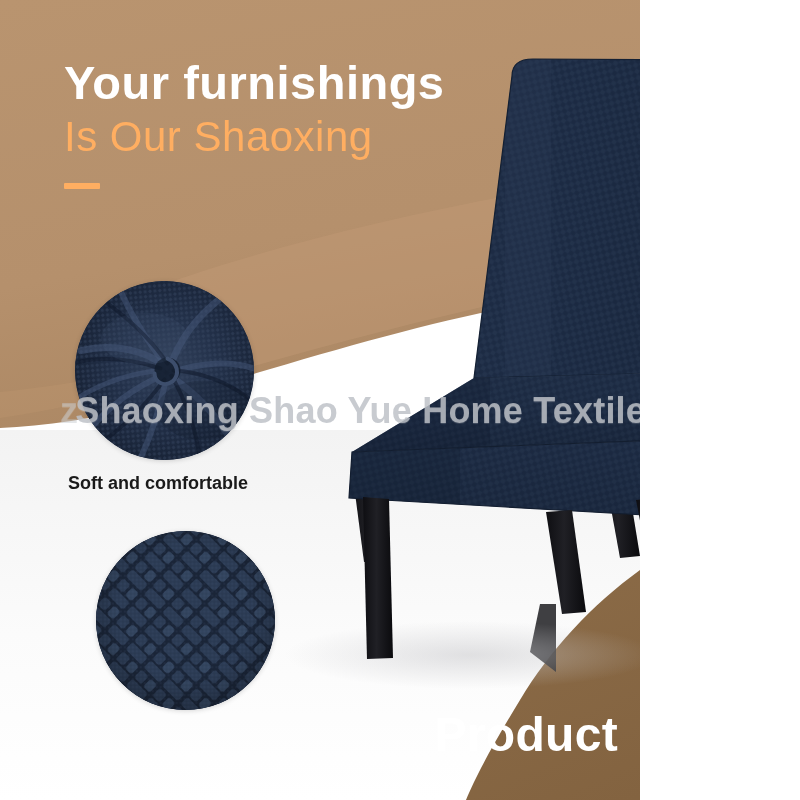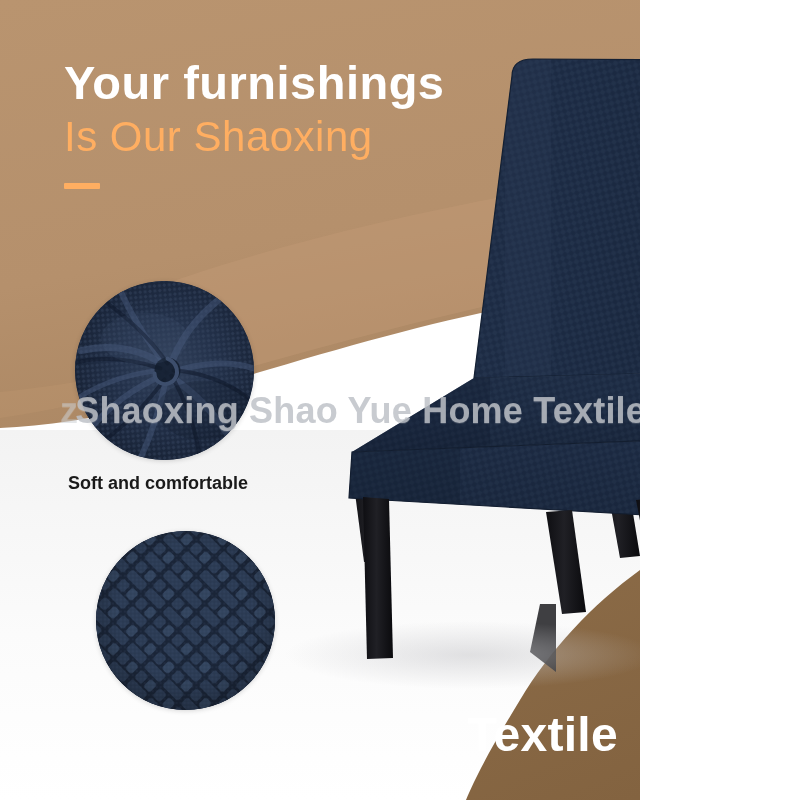--- a/index.html
+++ b/index.html
@@ -309,20 +309,20 @@
           <rect width="180" height="180" fill="#1a2538"></rect>
           <rect width="180" height="180" fill="url(#basket)"></rect>
           <rect width="180" height="180" fill="url(#grain)"></rect>
           <rect width="180" height="180" fill="url(#vig2)"></rect>
         </g>
       </svg>
     </div>
   </div>
 
   <div class="pf-text">
-    <div class="pf-line1">Textile</div>
+    <div class="pf-line1">Product</div>
   </div>
 
   <div class="watermark">
     <span class="wm-pre">z</span><span>Shaoxing Shao Yue Home Textile Co., Ltd.</span>
   </div>
 
 </div>
 
 </body></html>

